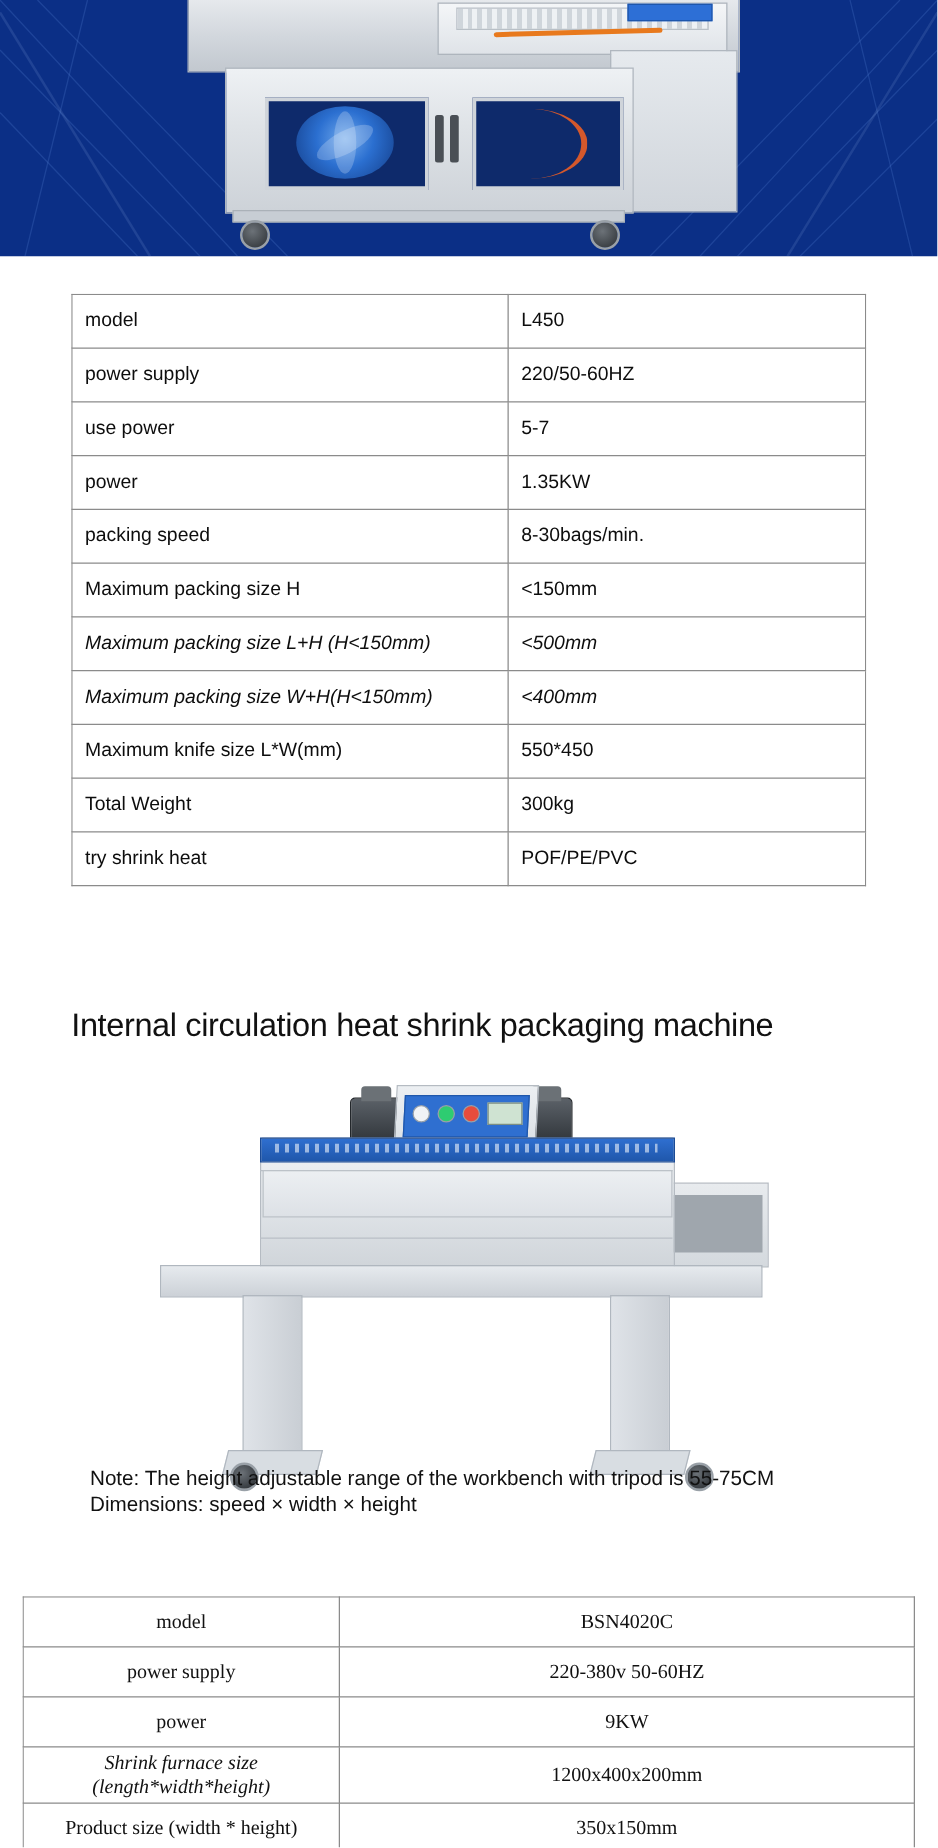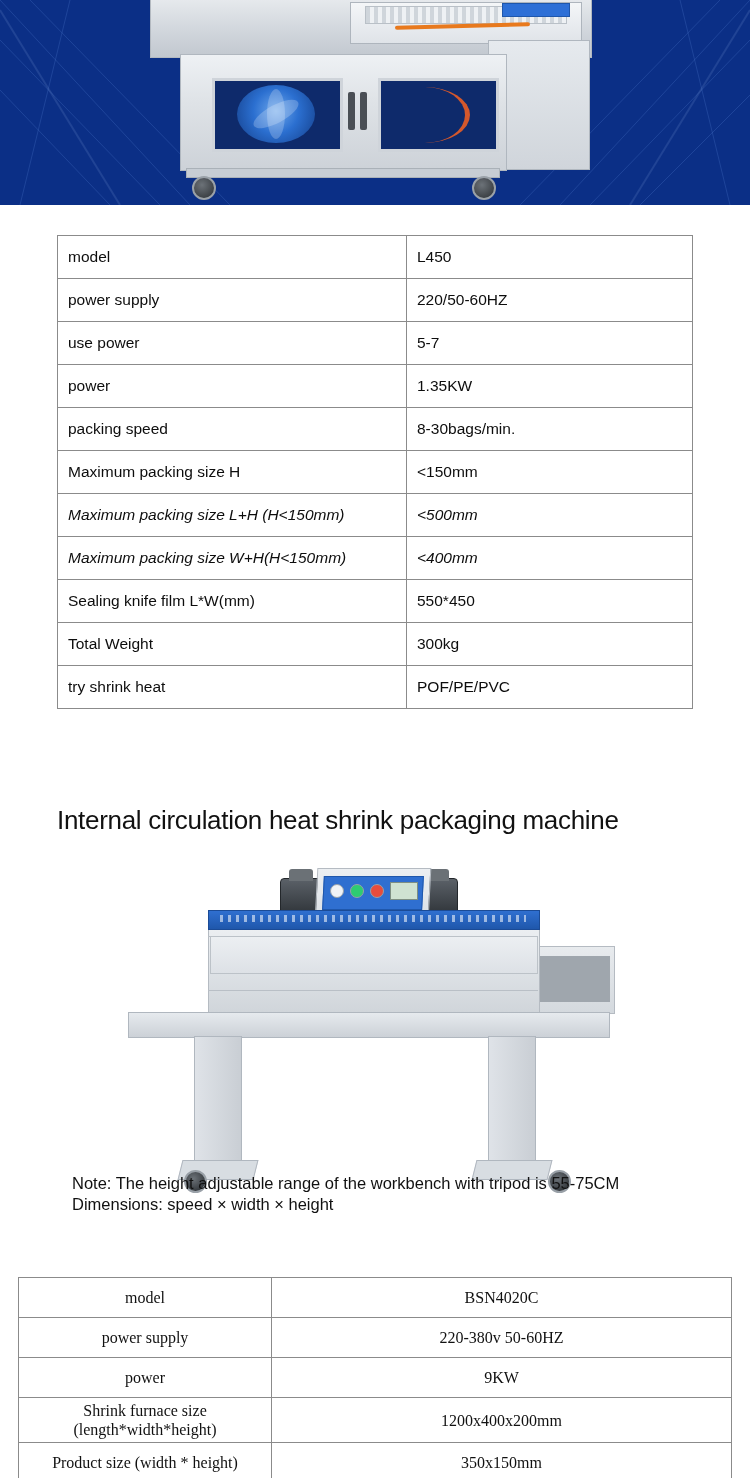--- a/index.html
+++ b/index.html
@@ -454,21 +454,21 @@
         </tr>
         <tr class="tall">
           <td class="k">Maximum packing size L+H (H&lt;150mm)</td>
           <td class="v">&lt;500mm</td>
         </tr>
         <tr class="tall">
           <td class="k">Maximum packing size W+H(H&lt;150mm)</td>
           <td class="v">&lt;400mm</td>
         </tr>
         <tr>
-          <td class="k">Sealing knife film L*W(mm)</td>
+          <td class="k">Maximum knife size L*W(mm)</td>
           <td class="v">550*450</td>
         </tr>
         <tr>
           <td class="k">Total Weight</td>
           <td class="v">300kg</td>
         </tr>
         <tr>
           <td class="k">try shrink heat</td>
           <td class="v">POF/PE/PVC</td>
         </tr>
@@ -519,21 +519,21 @@
       </tr>
       <tr>
         <td class="k">power supply</td>
         <td class="v">220-380v  50-60HZ</td>
       </tr>
       <tr>
         <td class="k">power</td>
         <td class="v">9KW</td>
       </tr>
       <tr>
-        <td class="k" style="white-space:pre-line;">Shrink furnace size
+        <td class="k" style="white-space:pre-line;font-style:italic;">Shrink furnace size
 (length*width*height)</td>
         <td class="v">1200x400x200mm</td>
       </tr>
       <tr>
         <td class="k">Product size (width * height)</td>
         <td class="v">350x150mm</td>
       </tr>
     </tbody>
   </table>
 </div>

